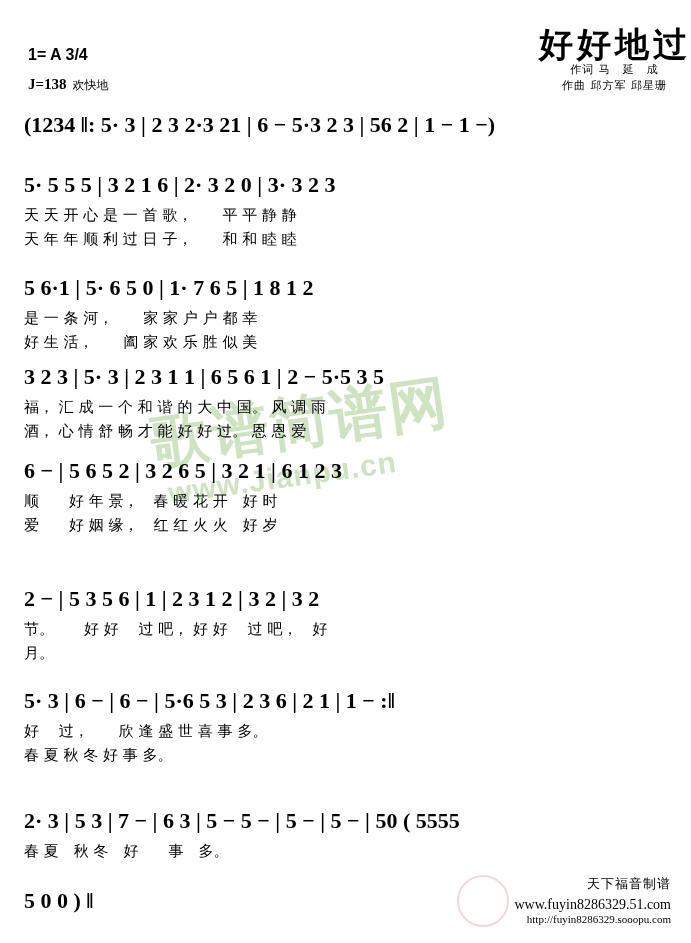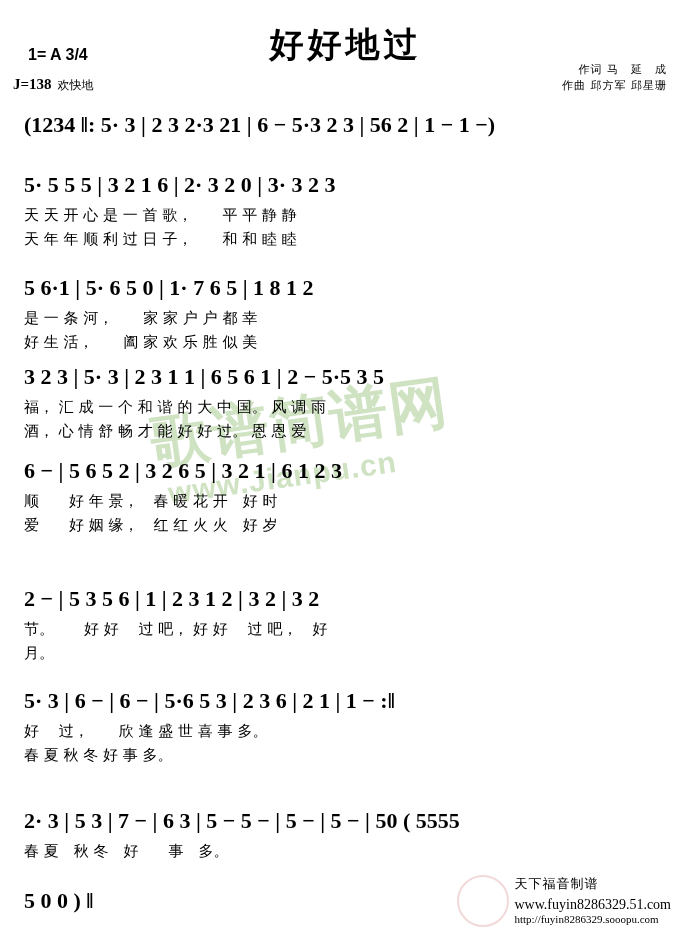--- a/index.html
+++ b/index.html
@@ -50,60 +50,60 @@
     margin-top: 6px;
     margin-left: 10px;
   }
 
   
   .title {
     position: absolute;
     left: 0;
     top: 22px;
     width: 691px;
-    text-align: center;
+    text-align: right;
     font-family: "DejaVu Sans", sans-serif;
     font-weight: bold;
     font-size: 34px;
     letter-spacing: 4px;
     color: #000;
     z-index: 2;
   }
   .key-sig {
     position: absolute;
     left: 28px;
     top: 46px;
     font-family: Liberation Sans, sans-serif;
     font-size: 16px;
     font-weight: bold;
     z-index: 2;
   }
   .tempo {
     position: absolute;
-    left: 13px;
+    left: 28px;
     top: 76px;
     font-family: "Liberation Serif", serif;
     font-size: 15px;
     font-weight: bold;
     z-index: 2;
   }
   .tempo .mood {
     font-family: "DejaVu Sans", sans-serif;
     font-size: 12px;
     font-weight: normal;
     margin-left: 6px;
   }
   .credits {
     position: absolute;
     right: 24px;
     top: 62px;
     font-family: "DejaVu Sans", sans-serif;
     font-size: 11px;
     line-height: 1.45;
-    text-align: right;
+    text-align: center;
     letter-spacing: 1px;
     z-index: 2;
   }
 
   
   .system {
     position: absolute;
     left: 0;
     width: 629px;
     z-index: 2;
@@ -130,20 +130,21 @@
     padding-left: 24px;
     box-sizing: border-box;
     letter-spacing: 0px;
   }
 
   
   .footer {
     position: absolute;
     right: 20px;
     bottom: 18px;
+    text-align: right;
     z-index: 2;
   }
   .footer .f1 {
     font-family: "DejaVu Sans", sans-serif;
     font-size: 13px;
     color: #000;
     margin-bottom: 4px;
     letter-spacing: 1px;
   }
   .footer .f2 {

